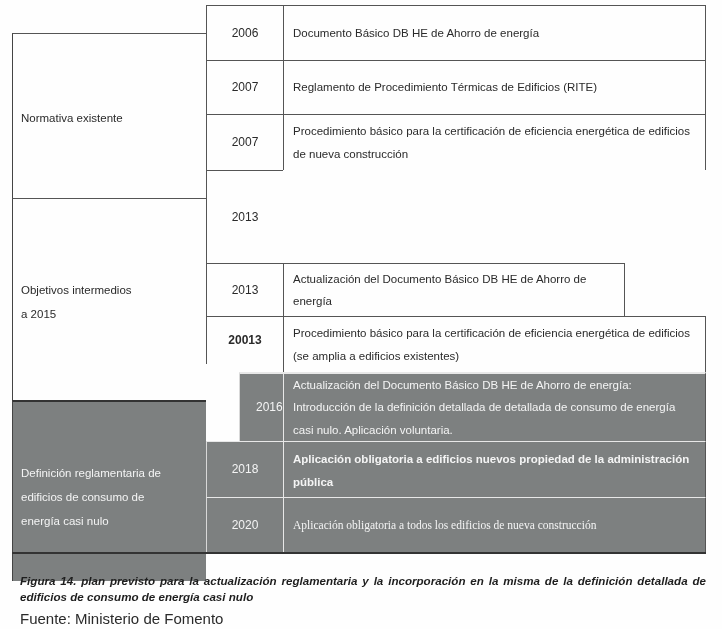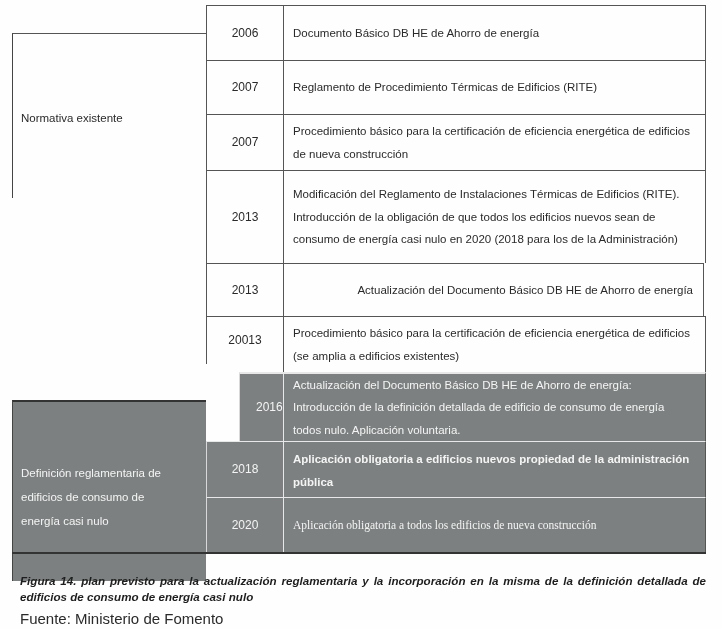--- a/index.html
+++ b/index.html
@@ -46,51 +46,52 @@
       <span>Reglamento de Procedimiento Térmicas de Edificios (RITE)</span>
     </div>
 
   <div class="cell year" style="left:194px;top:109px;width:77px;height:56px;">
       <span>2007</span>
     </div>
   <div class="cell desc" style="left:271px;top:109px;width:423px;height:56px;">
       <span>Procedimiento básico para la certificación de eficiencia energética de edificios de nueva construcción</span>
     </div>
 
+  <div class="cell group" style="left:0;top:165px;width:194px;height:202px;">
+    <span class="group-label" style="top:80px;">Objetivos intermedios</span>
+    <span class="group-label" style="top:104px;">a 2015</span>
+  </div>
   <div class="cell year" style="left:194px;top:165px;width:77px;height:93px;">
       <span>2013</span>
-    </div>
-  <div class="cell desc" style="left:271px;top:165px;width:423px;height:93px;">
-      <span>Modificación del Reglamento de Instalaciones Térmicas de Edificios (RITE). Introducción de la obligación de que todos los edificios nuevos sean de consumo de energía casi nulo en 2020 (2018 para los de la Administración)</span>
     </div>
 
   <div class="cell year" style="left:194px;top:258px;width:77px;height:53px;">
       <span>2013</span>
     </div>
-  <div class="cell desc" style="left:271px;top:258px;width:421px;height:53px;justify-content:flex-end;">
+  <div class="cell desc" style="left:271px;top:258px;width:342px;height:53px;justify-content:flex-end;">
       <span>Actualización del Documento Básico DB HE de Ahorro de energía</span>
     </div>
 
-  <div class="cell year" style="left:194px;top:311px;width:77px;height:48px;">
+  <div class="cell year" style="left:194px;top:311px;width:77px;height:48px;font-weight:bold;">
       <span>20013</span>
     </div>
   <div class="cell desc" style="left:271px;top:311px;width:423px;height:56px;">
       <span>Procedimiento básico para la certificación de eficiencia energética de edificios (se amplia a edificios existentes)</span>
     </div>
 
   <div class="cell group shaded shaded-group" style="left:0;top:367px;width:194px;height:181px;">
     <span class="group-label" style="top:60px;">Definición reglamentaria de</span>
     <span class="group-label" style="top:108px;">energía casi nulo</span>
     <span class="group-label" style="top:84px;">edificios de consumo de</span>
   </div>
   <div class="cell year shaded shaded-group" style="left:194px;top:367px;width:77px;height:69px;margin-left:33px;">
       <span>2016-17</span>
     </div>
   <div class="cell desc shaded shaded-group" style="left:271px;top:367px;width:423px;height:69px;">
-      <span>Actualización del Documento Básico DB HE de Ahorro de energía: Introducción de la definición detallada de edificio de consumo de energía todos nulo. Aplicación voluntaria.</span>
+      <span>Actualización del Documento Básico DB HE de Ahorro de energía: Introducción de la definición detallada de detallada de consumo de energía casi nulo. Aplicación voluntaria.</span>
     </div>
 
   <div class="cell year shaded" style="left:194px;top:436px;width:77px;height:56px;">
       <span>2018</span>
     </div>
   <div class="cell desc shaded" style="left:271px;top:436px;width:423px;height:56px;align-items:flex-start;padding-top:6px;font-weight:bold;">
       <span>Aplicación obligatoria a edificios nuevos propiedad de la administración pública</span>
     </div>
 
   <div class="cell year shaded" style="left:194px;top:492px;width:77px;height:56px;">

